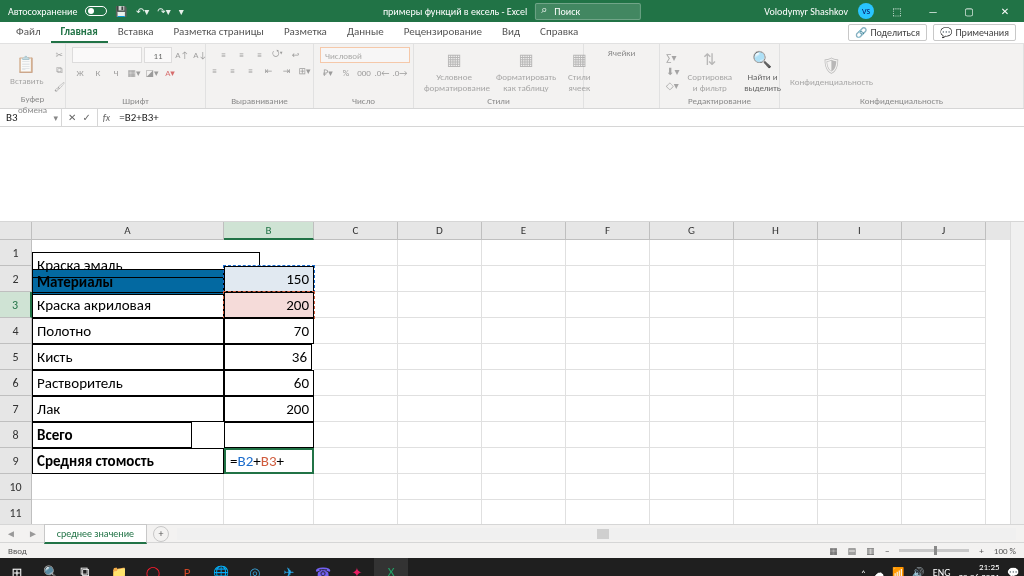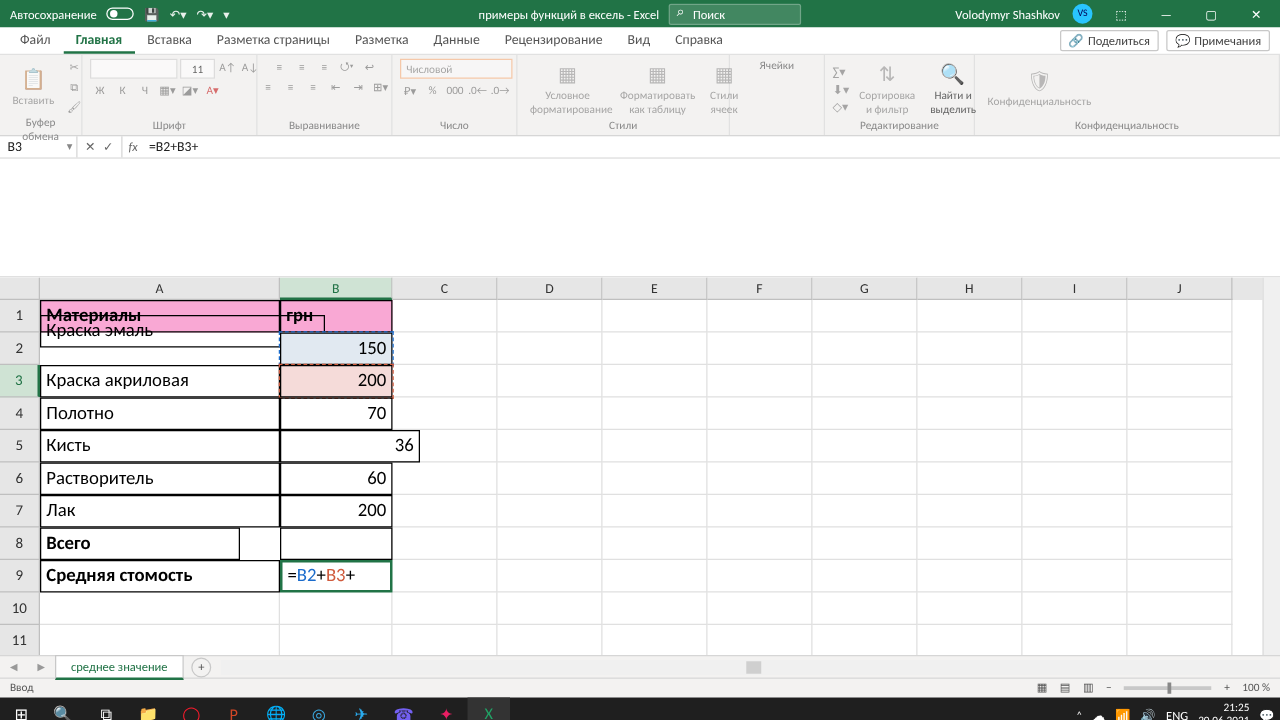--- a/index.html
+++ b/index.html
@@ -59,21 +59,21 @@
 .colhead { height: 18px; border-right: 1px solid #bfbfbf; border-bottom: 1px solid #bfbfbf; text-align: center; font-size: 11px; line-height: 18px; color: #333; background: #e6e6e6; }
 .colhead.sel { background: #cfe3d4; color: #217346; border-bottom: 2px solid #217346; }
 .rowheads { position: absolute; top: 18px; left: 0; width: 32px; background: #e6e6e6; }
 .rowhead { height: 26px; border-right: 1px solid #bfbfbf; border-bottom: 1px solid #bfbfbf; text-align: center; font-size: 12px; line-height: 26px; color: #333; }
 .rowhead.sel { background: #cfe3d4; color: #217346; border-right: 2px solid #217346; }
 .cells { position: absolute; top: 18px; left: 32px; }
 .cell { position: absolute; border-right: 1px solid #e0e0e0; border-bottom: 1px solid #e0e0e0; font-size: 15px; font-family: Calibri, sans-serif; color: #000; padding: 2px 4px; display: flex; align-items: center; height: 26px; }
 .cell.tborder { border: 1px solid #000; }
 .cell.num { justify-content: flex-end; }
 .cell.b { font-weight: bold; }
-.cell.ylw { background: #f9a8d4; }
+.cell.ylw { background: #0369a1; margin-top: 29px; }
 .cell.selblue { background: #e1e9f1; }
 .cell.selpink { background: #f5dbd9; }
 .cell.active { border: 2px solid #217346 !important; }
 .rich { font-family: Calibri, sans-serif; }
 .ref1 { color: #1b6ccc; }
 .ref2 { color: #d05b3d; }
 .marq-b { outline: 1.5px dashed #1b6ccc; }
 .marq-r { outline: 1.5px dashed #d05b3d; }
 .scroll-v { position: absolute; right: 0; top: 0; bottom: 0; width: 14px; background: #f0f0f0; border-left: 1px solid #dcdcdc; }
 
@@ -397,21 +397,21 @@
       <div class="cell " style="left: 870px; top: 260px; width: 84px;"></div>
       <div class="cell tborder b ylw" style="left: 0px; top: 0px; width: 192px;">Материалы</div>
       <div class="cell tborder b ylw" style="left: 192px; top: 0px; width: 90px;">грн</div>
       <div class="cell tborder" style="left: 0px; top: 12px; width: 228px;">Краска эмаль</div>
       <div class="cell tborder num selblue marq-b" style="left: 192px; top: 26px; width: 90px;">150</div>
       <div class="cell tborder" style="left: 0px; top: 52px; width: 192px;">Краска акриловая</div>
       <div class="cell tborder num selpink marq-r" style="left: 192px; top: 52px; width: 90px;">200</div>
       <div class="cell tborder" style="left: 0px; top: 78px; width: 192px;">Полотно</div>
       <div class="cell tborder num" style="left: 192px; top: 78px; width: 90px;">70</div>
       <div class="cell tborder" style="left: 0px; top: 104px; width: 192px;">Кисть</div>
-      <div class="cell tborder num" style="left: 192px; top: 104px; width: 112px;">36</div>
+      <div class="cell tborder num" style="left: 192px; top: 104px; width: 88px;">36</div>
       <div class="cell tborder" style="left: 0px; top: 130px; width: 192px;">Растворитель</div>
       <div class="cell tborder num" style="left: 192px; top: 130px; width: 90px;">60</div>
       <div class="cell tborder" style="left: 0px; top: 156px; width: 192px;">Лак</div>
       <div class="cell tborder num" style="left: 192px; top: 156px; width: 90px;">200</div>
       <div class="cell tborder b" style="left: 0px; top: 182px; width: 160px;">Всего</div>
       <div class="cell tborder" style="left: 192px; top: 182px; width: 90px;"></div>
       <div class="cell tborder b" style="left: 0px; top: 208px; width: 192px;">Средняя стомость</div>
       <div class="cell tborder active" style="left: 192px; top: 208px; width: 90px;">
         <span class="rich"><span class="">=</span><span class="ref1">B2</span><span class="">+</span><span class="ref2">B3</span><span class="">+</span></span>
       </div>

